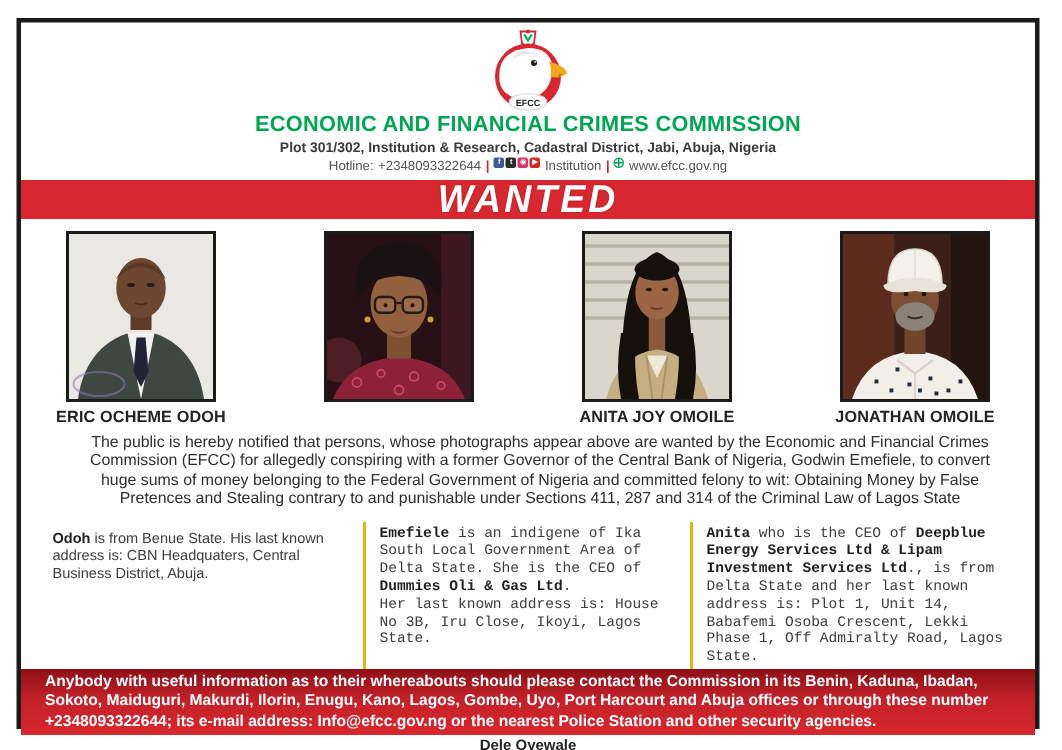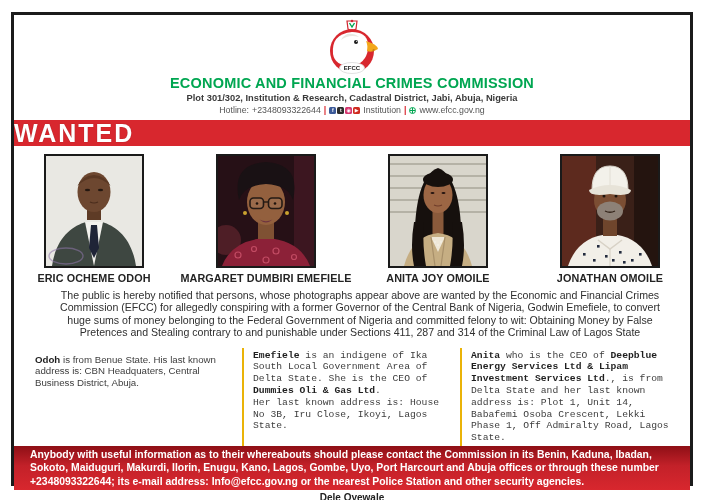--- a/index.html
+++ b/index.html
@@ -14,37 +14,37 @@
     display:flex;flex-direction:column;align-items:stretch;
   }
   
   .hdr{text-align:center;padding-top:3px;}
   .logo{display:block;margin:0 auto;}
   .org-name{
     color:var(--green,#00A651);font-weight:bold;font-size:14.5px;letter-spacing:.2px;
     margin-top:2px;line-height:15px;
   }
   .org-addr{color:#3a3a3a;font-weight:bold;font-size:9.3px;margin-top:2px;line-height:11px;}
-  .hotline{color:#555;font-size:8.8px;margin-top:1px;line-height:11px;display:flex;justify-content:center;align-items:center;gap:3px;}
+  .hotline{color:#555;font-size:8.8px;margin-top:1px;line-height:11px;display:flex;justify-content:center;gap:3px;}
   .hotline .sep{color:var(--red,#D8272E);font-weight:bold;}
   .sicon{
     display:inline-flex;width:7px;height:7px;border-radius:1.5px;color:#fff;
     font-size:5px;font-weight:bold;align-items:center;justify-content:center;line-height:7px;
     vertical-align:middle;
   }
   .globe{
     display:inline-block;width:7px;height:7px;border-radius:50%;
     border:1px solid var(--green,#00A651);box-sizing:border-box;position:relative;
   }
   .globe:before{content:"";position:absolute;left:2px;top:0;width:1px;height:5px;background:var(--green,#00A651);}
   .globe:after{content:"";position:absolute;left:0;top:2px;width:5px;height:1px;background:var(--green,#00A651);}
   
   .wanted{
     margin-top:4px;height:26px;background:var(--red,#D8272E);
-    display:flex;align-items:center;justify-content:flex-start;
+    display:flex;align-items:center;justify-content:center;font-style:italic;
   }
   .wanted span{
     color:#fff;font-weight:bold;font-size:25px;letter-spacing:2px;
     transform:scaleY(1.04);text-shadow:0 0 1px rgba(60,0,0,.45);
   }
   
   .photos{display:flex;justify-content:center;gap:16px;margin-top:8px;}
   .pcell{width:156px;display:flex;flex-direction:column;align-items:center;}
   .photo{width:96px;height:110px;border:2px solid #1a1a1a;display:block;background:#eee;}
   .pname{
@@ -160,21 +160,20 @@
         <path d="M21 44 Q13 8 48 6 Q83 8 75 44 Q70 29 48 28 Q26 29 21 44 Z" fill="#191114"></path>
         <circle cx="27" cy="57" r="2" fill="#caa22f"></circle>
           <circle cx="69" cy="57" r="2" fill="#caa22f"></circle>
         <rect x="32" y="42" width="13.5" height="10.5" rx="3.5" fill="rgba(255,255,255,0.07)" stroke="#241a14" stroke-width="1.6"></rect>
         <rect x="50.5" y="42" width="13.5" height="10.5" rx="3.5" fill="rgba(255,255,255,0.07)" stroke="#241a14" stroke-width="1.6"></rect>
         <path d="M45.5 46 L50.5 46" stroke="#241a14" stroke-width="1.4"></path>
         <circle cx="39" cy="47.5" r="1.3" fill="#1d120c"></circle>
           <circle cx="57" cy="47.5" r="1.3" fill="#1d120c"></circle>
         <path d="M41.5 63.5 Q48 67 54.5 63.5 Q48 69.5 41.5 63.5 Z" fill="#6e3440"></path>
       </svg>
-      <div class="pname">MARGARET DUMBIRI EMEFIELE</div>
     </div>
 
     <div class="pcell">
       <svg class="photo" viewBox="0 0 96 110">
         <rect width="96" height="110" fill="#d9d6cc"></rect>
         <g stroke="#b5b2a6" stroke-width="2.2">
           <line x1="0" y1="8" x2="96" y2="8"></line>
             <line x1="0" y1="20" x2="96" y2="20"></line>
           <line x1="0" y1="32" x2="96" y2="32"></line>
             <line x1="0" y1="44" x2="96" y2="44"></line>

